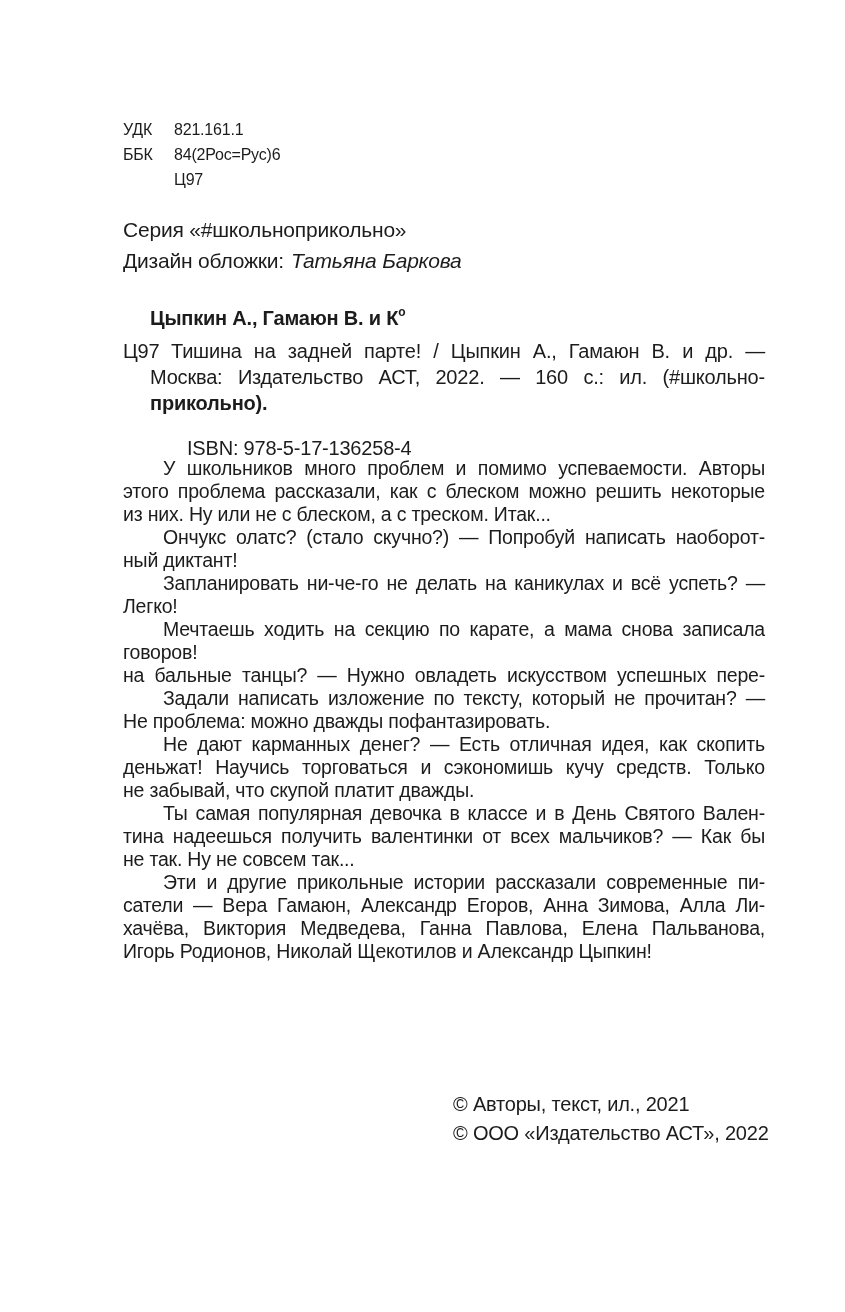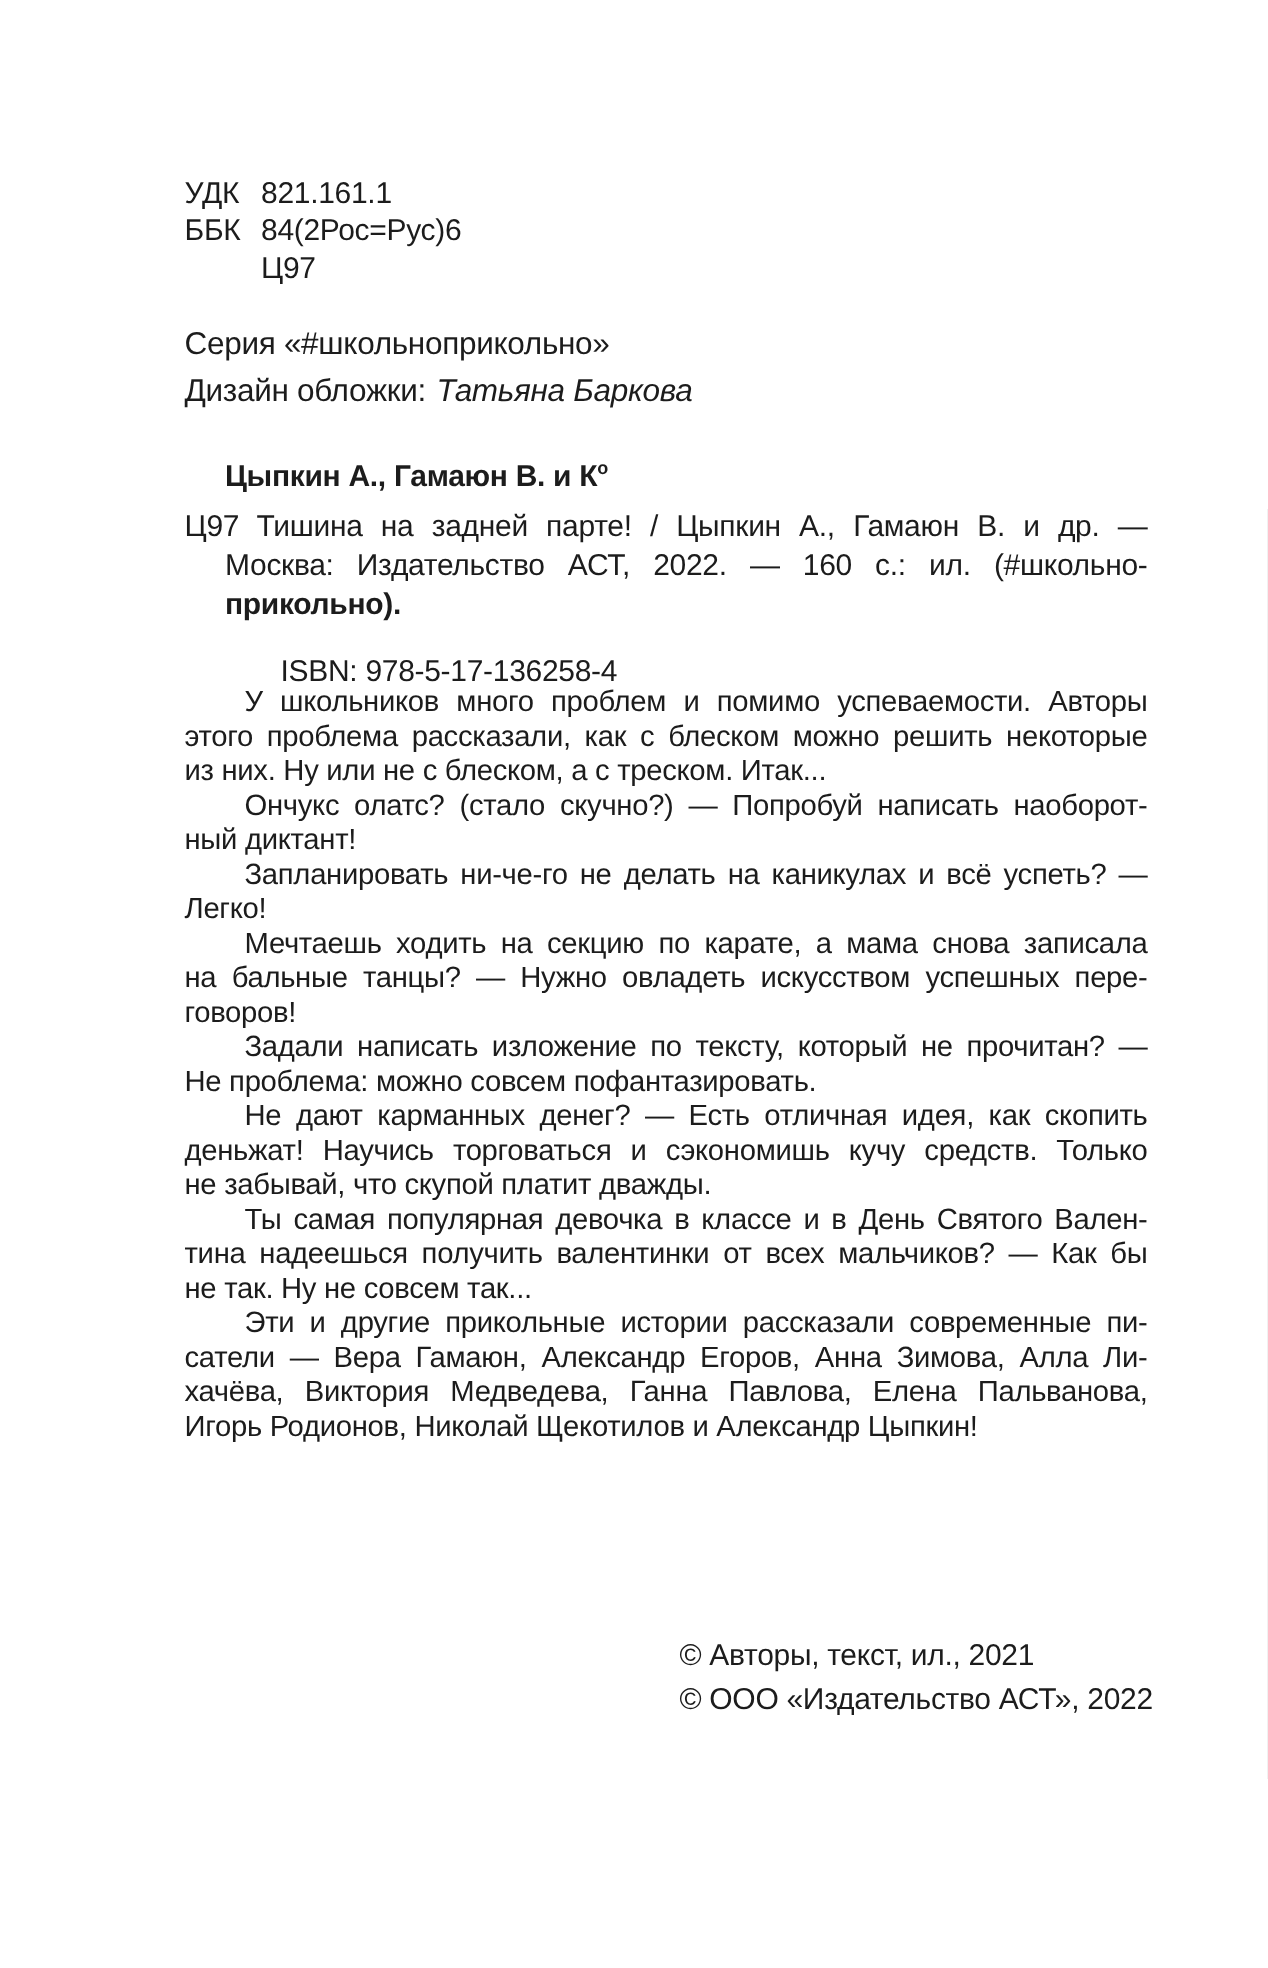--- a/index.html
+++ b/index.html
@@ -17,21 +17,21 @@
     color: #1c1c1c;
     letter-spacing: -0.2px;
     overflow: hidden;
   }
 
   
   .classification {
     position: absolute;
     left: 123px;
     top: 117px;
-    font-size: 20px;
+    font-size: 16px;
     line-height: 25px;
   }
   .cls-row { display: flex; }
   .cls-label { display: inline-block; width: 51px; }
   .cls-value { display: inline-block; }
 
   
   .series {
     position: absolute;
     left: 123px;
@@ -165,26 +165,26 @@
       <div class="para">
         <div class="line first">Ончукс олатс? (стало скучно?) — Попробуй написать наоборот-</div>
         <div class="line last">ный диктант!</div>
       </div>
       <div class="para">
         <div class="line first">Запланировать ни-че-го не делать на каникулах и всё успеть? —</div>
         <div class="line last">Легко!</div>
       </div>
       <div class="para">
         <div class="line first">Мечтаешь ходить на секцию по карате, а мама снова записала</div>
+        <div class="line last">говоров!</div>
         <div class="line">на бальные танцы? — Нужно овладеть искусством успешных пере-</div>
-        <div class="line last">говоров!</div>
       </div>
       <div class="para">
         <div class="line first">Задали написать изложение по тексту, который не прочитан? —</div>
-        <div class="line last">Не проблема: можно совсем пофантазировать.</div>
+        <div class="line last">Не проблема: можно дважды пофантазировать.</div>
       </div>
       <div class="para">
         <div class="line first">Не дают карманных денег? — Есть отличная идея, как скопить</div>
         <div class="line">деньжат! Научись торговаться и сэкономишь кучу средств. Только</div>
         <div class="line last">не забывай, что скупой платит дважды.</div>
       </div>
       <div class="para">
         <div class="line first">Ты самая популярная девочка в классе и в День Святого Вален-</div>
         <div class="line">тина надеешься получить валентинки от всех мальчиков? — Как бы</div>
         <div class="line last">не так. Ну не совсем так...</div>

